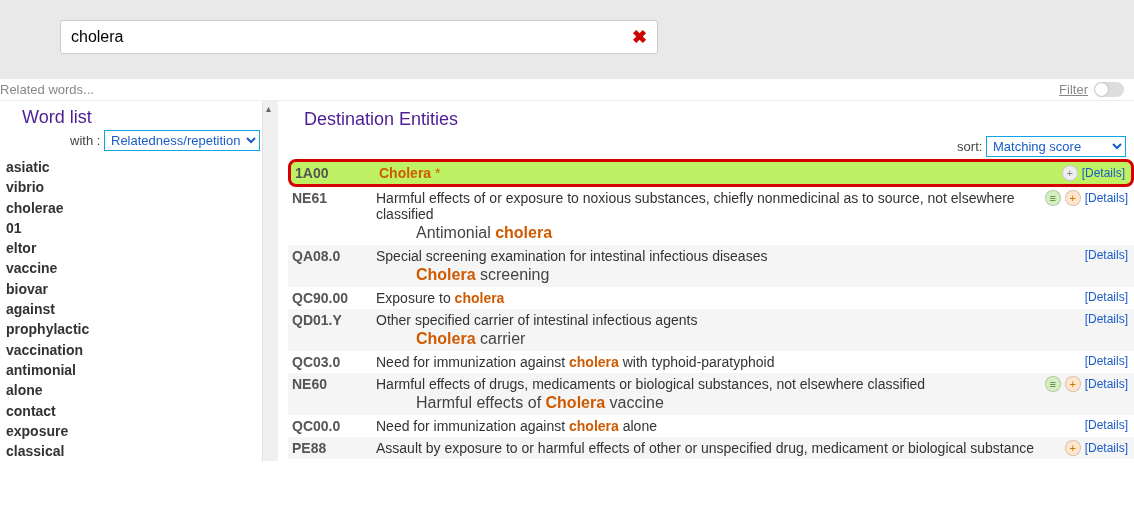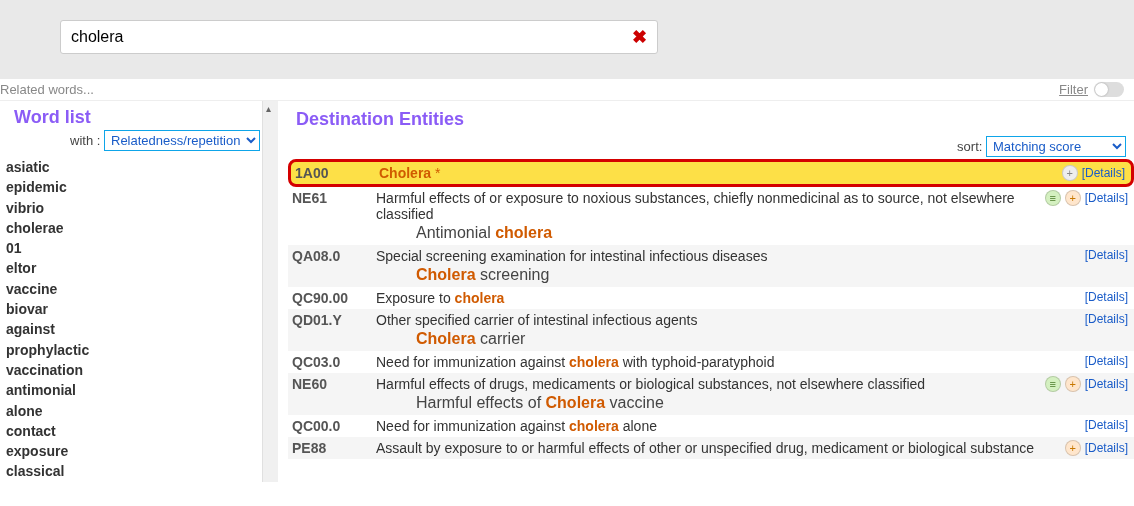--- a/index.html
+++ b/index.html
@@ -7,33 +7,33 @@
   .search-bar { background:#e9e9e9; padding:20px 0 25px 60px; }
   .search-box { background:#fff; border:1px solid #ccc; border-radius:3px; width:598px; height:34px; display:flex; align-items:center; padding:0 10px; }
   .search-box input { border:none; outline:none; font-size:16px; flex:1; font-family:inherit; }
   .clear-x { color:#c00; font-weight:bold; font-size:18px; cursor:pointer; }
   .meta-row { display:flex; align-items:center; padding:3px 10px 3px 0; font-size:13px; color:#888; border-bottom:1px solid #eee; }
   .meta-row .filter { margin-left:auto; display:flex; align-items:center; gap:6px;text-decoration:underline;}
   .toggle { width:30px; height:15px; border-radius:8px; background:#ddd; position:relative; }
   .toggle::after { content:""; position:absolute; width:13px; height:13px; background:#fff; border-radius:50%; top:1px; left:1px; box-shadow:0 0 2px rgba(0,0,0,.3);}
   .columns { display:flex; }
   .left-col { width:278px; padding:2px 0 0 6px; position:relative;}
-  .left-col h3, .right-col h3 { color:#8b5cf6; font-size:18px; font-weight:bold; margin:4px 0 2px 8px;}
+  .left-col h3, .right-col h3 { color:#4c1d95; font-size:18px; font-weight:normal; margin:4px 0 2px 16px;}
   .sort-row { text-align:right; font-size:13px; color:#444; padding-right:18px;}
   .sort-row-r { text-align:right; font-size:13px; color:#444; padding:4px 8px 2px 0;}
   select { font-size:13px; color:#1a5cc8; border:1px solid #0ea5e9; background:#fff; padding:1px 2px;}
   .word-list { margin-top:6px; font-size:14px; line-height:1.45; color:#333;font-weight:bold;}
   .word-list div { cursor:pointer; }
   .scroll-edge { position:absolute; right:0; top:0; bottom:0; width:16px; background:#f0f0f0; border-left:1px solid #e0e0e0;}
   .scroll-arrow { position:absolute; top:2px; left:3px; font-size:10px; color:#666;}
   .right-col { flex:1; padding:4px 0 0 10px; }
   .ent-table { width:100%; }
   .ent-row { display:flex; align-items:flex-start; padding:3px 6px 3px 4px; font-size:14px; }
   .ent-row.alt { background:#f5f5f5; }
-  .ent-row.highlight { background:#fde047; border:3px solid #d40000; border-radius:8px; }
+  .ent-row.highlight { background:#bef264; border:3px solid #d40000; border-radius:8px; }
   .code { width:84px; font-weight:bold; color:#555; }
   .desc { flex:1; color:#333; }
   .desc .match, .sub .match, .title-match { color:#d05a00; font-weight:bold; }
   .sub { margin:2px 0 0 40px; font-size:16px; color:#444;}
   .row-right { display:flex; align-items:center; gap:4px; margin-left:auto; }
   .details { color:#1a5cc8; font-size:12px; cursor:pointer; white-space:nowrap;}
   .circ { width:16px; height:16px; border-radius:50%; display:inline-flex; align-items:center; justify-content:center; font-size:11px; line-height:1; border:1px solid rgba(0,0,0,.15);}
   .circ.plus { background:#ffe6cc; color:#c77700;}
   .circ.plus.grey { background:#eee; color:#888;}
   .circ.lines { background:#d4f0c0; color:#4a7a2a; font-weight:bold;}
@@ -62,21 +62,20 @@
     <div class="scroll-edge">
         <span class="scroll-arrow">▴</span>
       </div>
     <h3>Word list</h3>
     <div class="sort-row">
       <span>with :</span>
       <select><option>Relatedness/repetition</option></select>
     </div>
     <div class="word-list" id="word-list">
         <div>asiatic</div>
-        <div>epidemic</div>
         <div>vibrio</div>
         <div>cholerae</div>
         <div>01</div>
         <div>eltor</div>
         <div>vaccine</div>
         <div>biovar</div>
         <div>against</div>
         <div>prophylactic</div>
         <div>vaccination</div>
         <div>antimonial</div>

